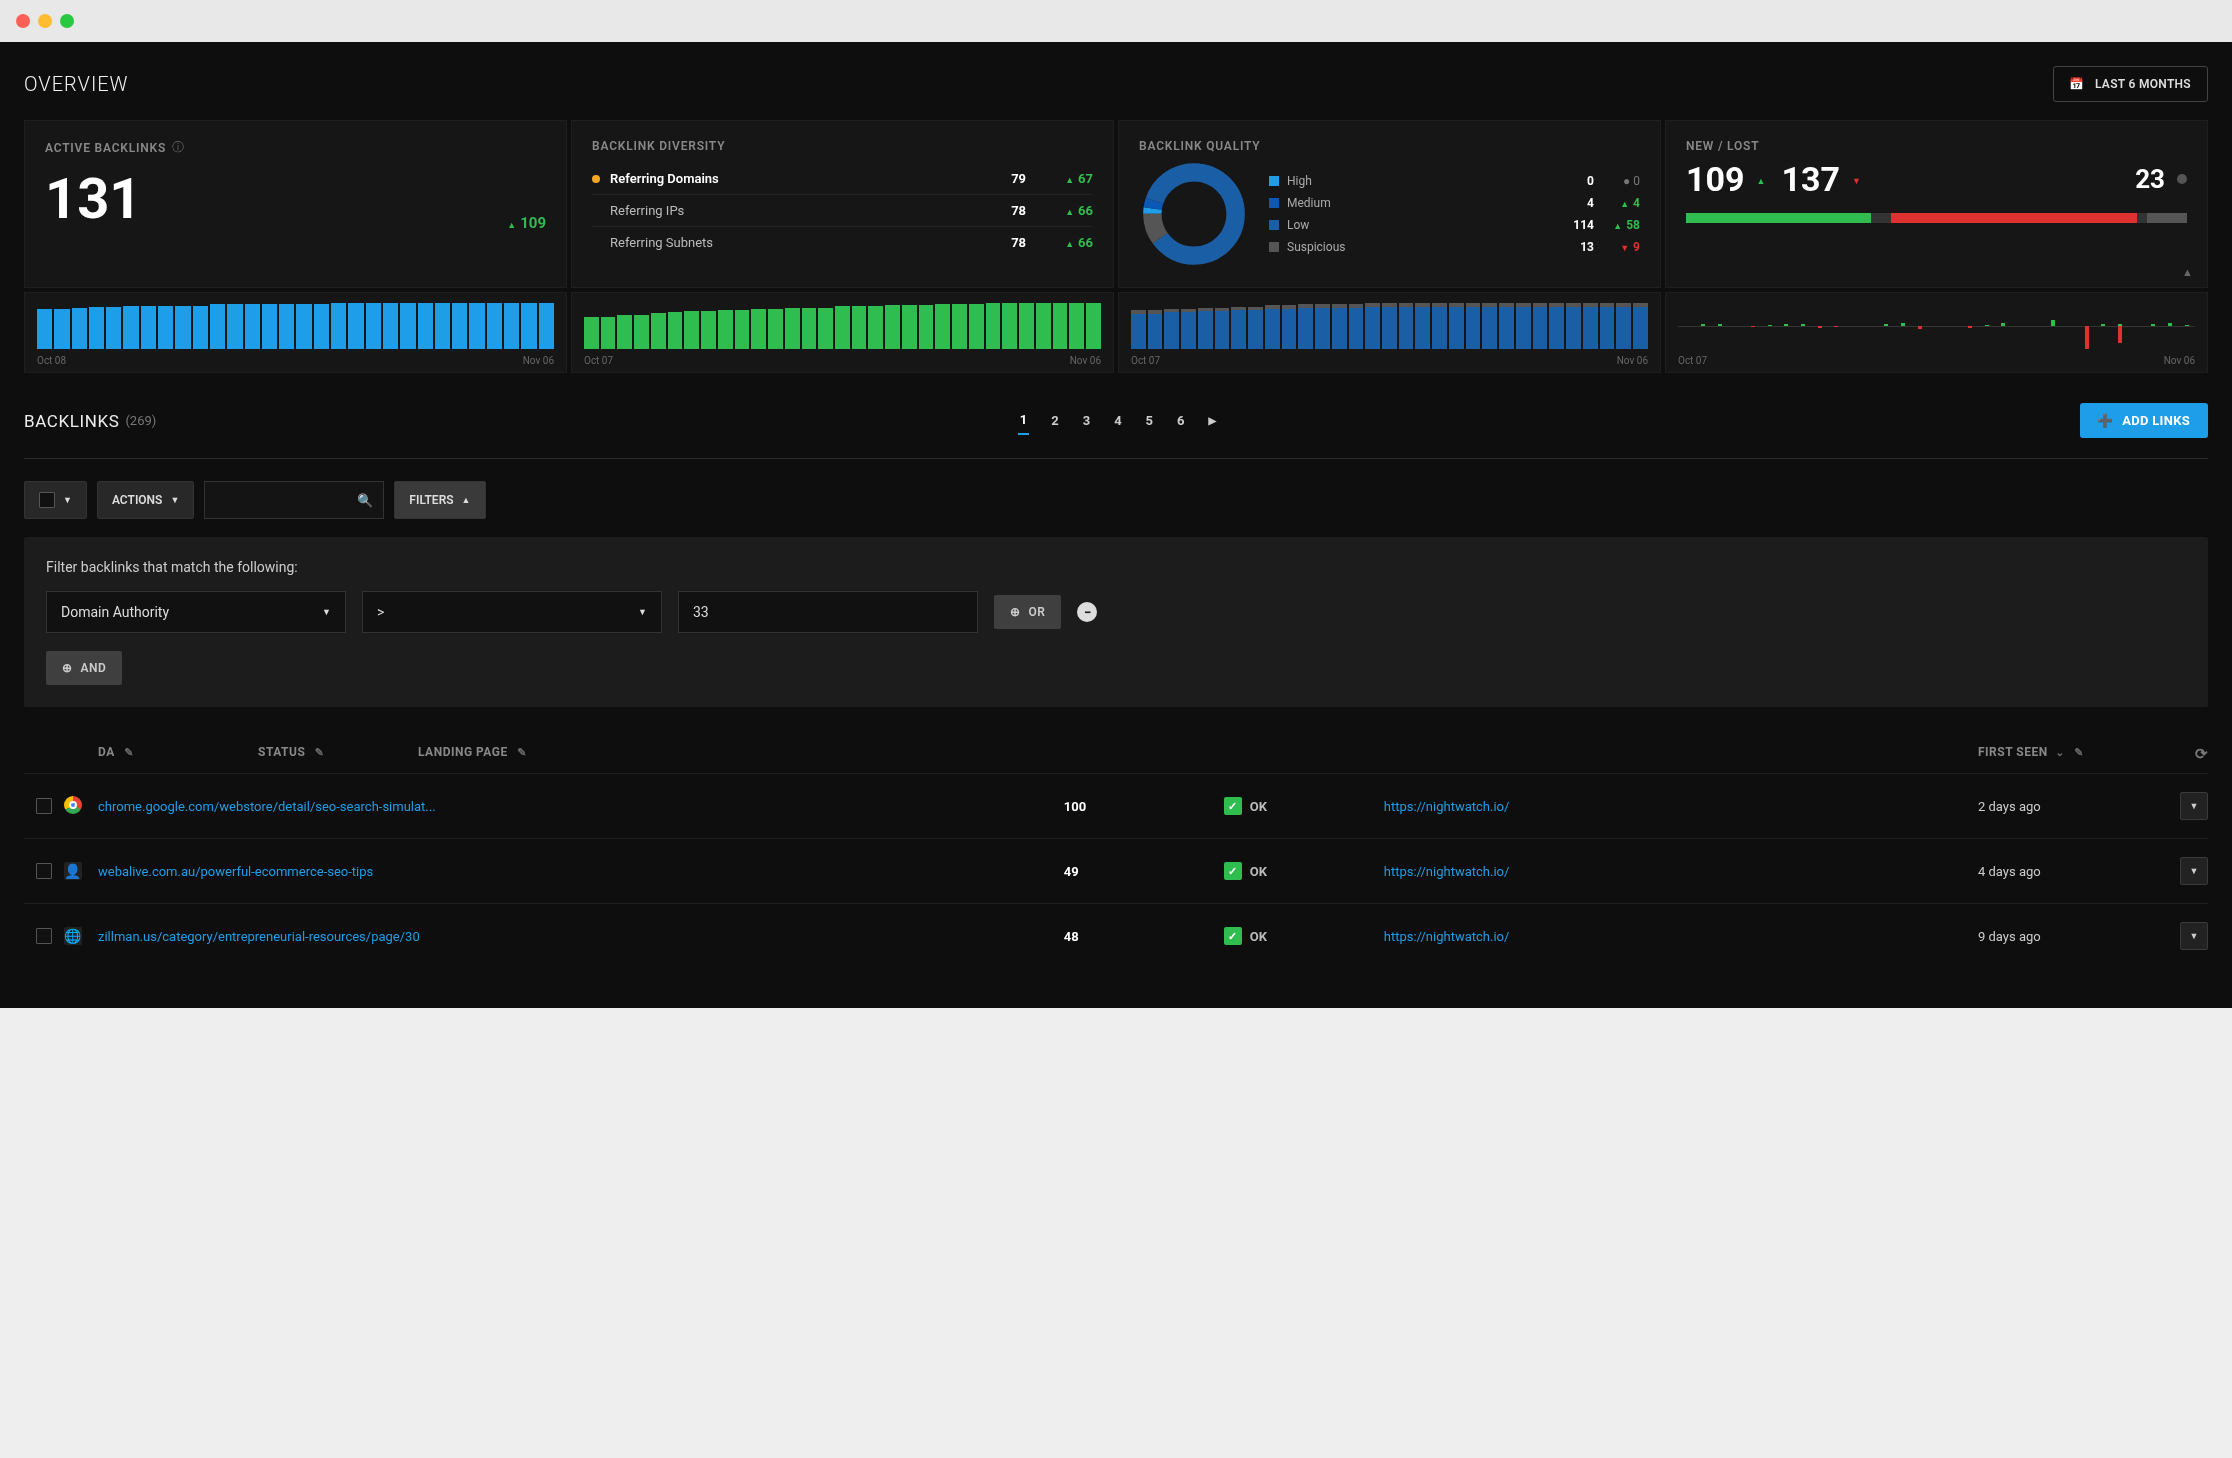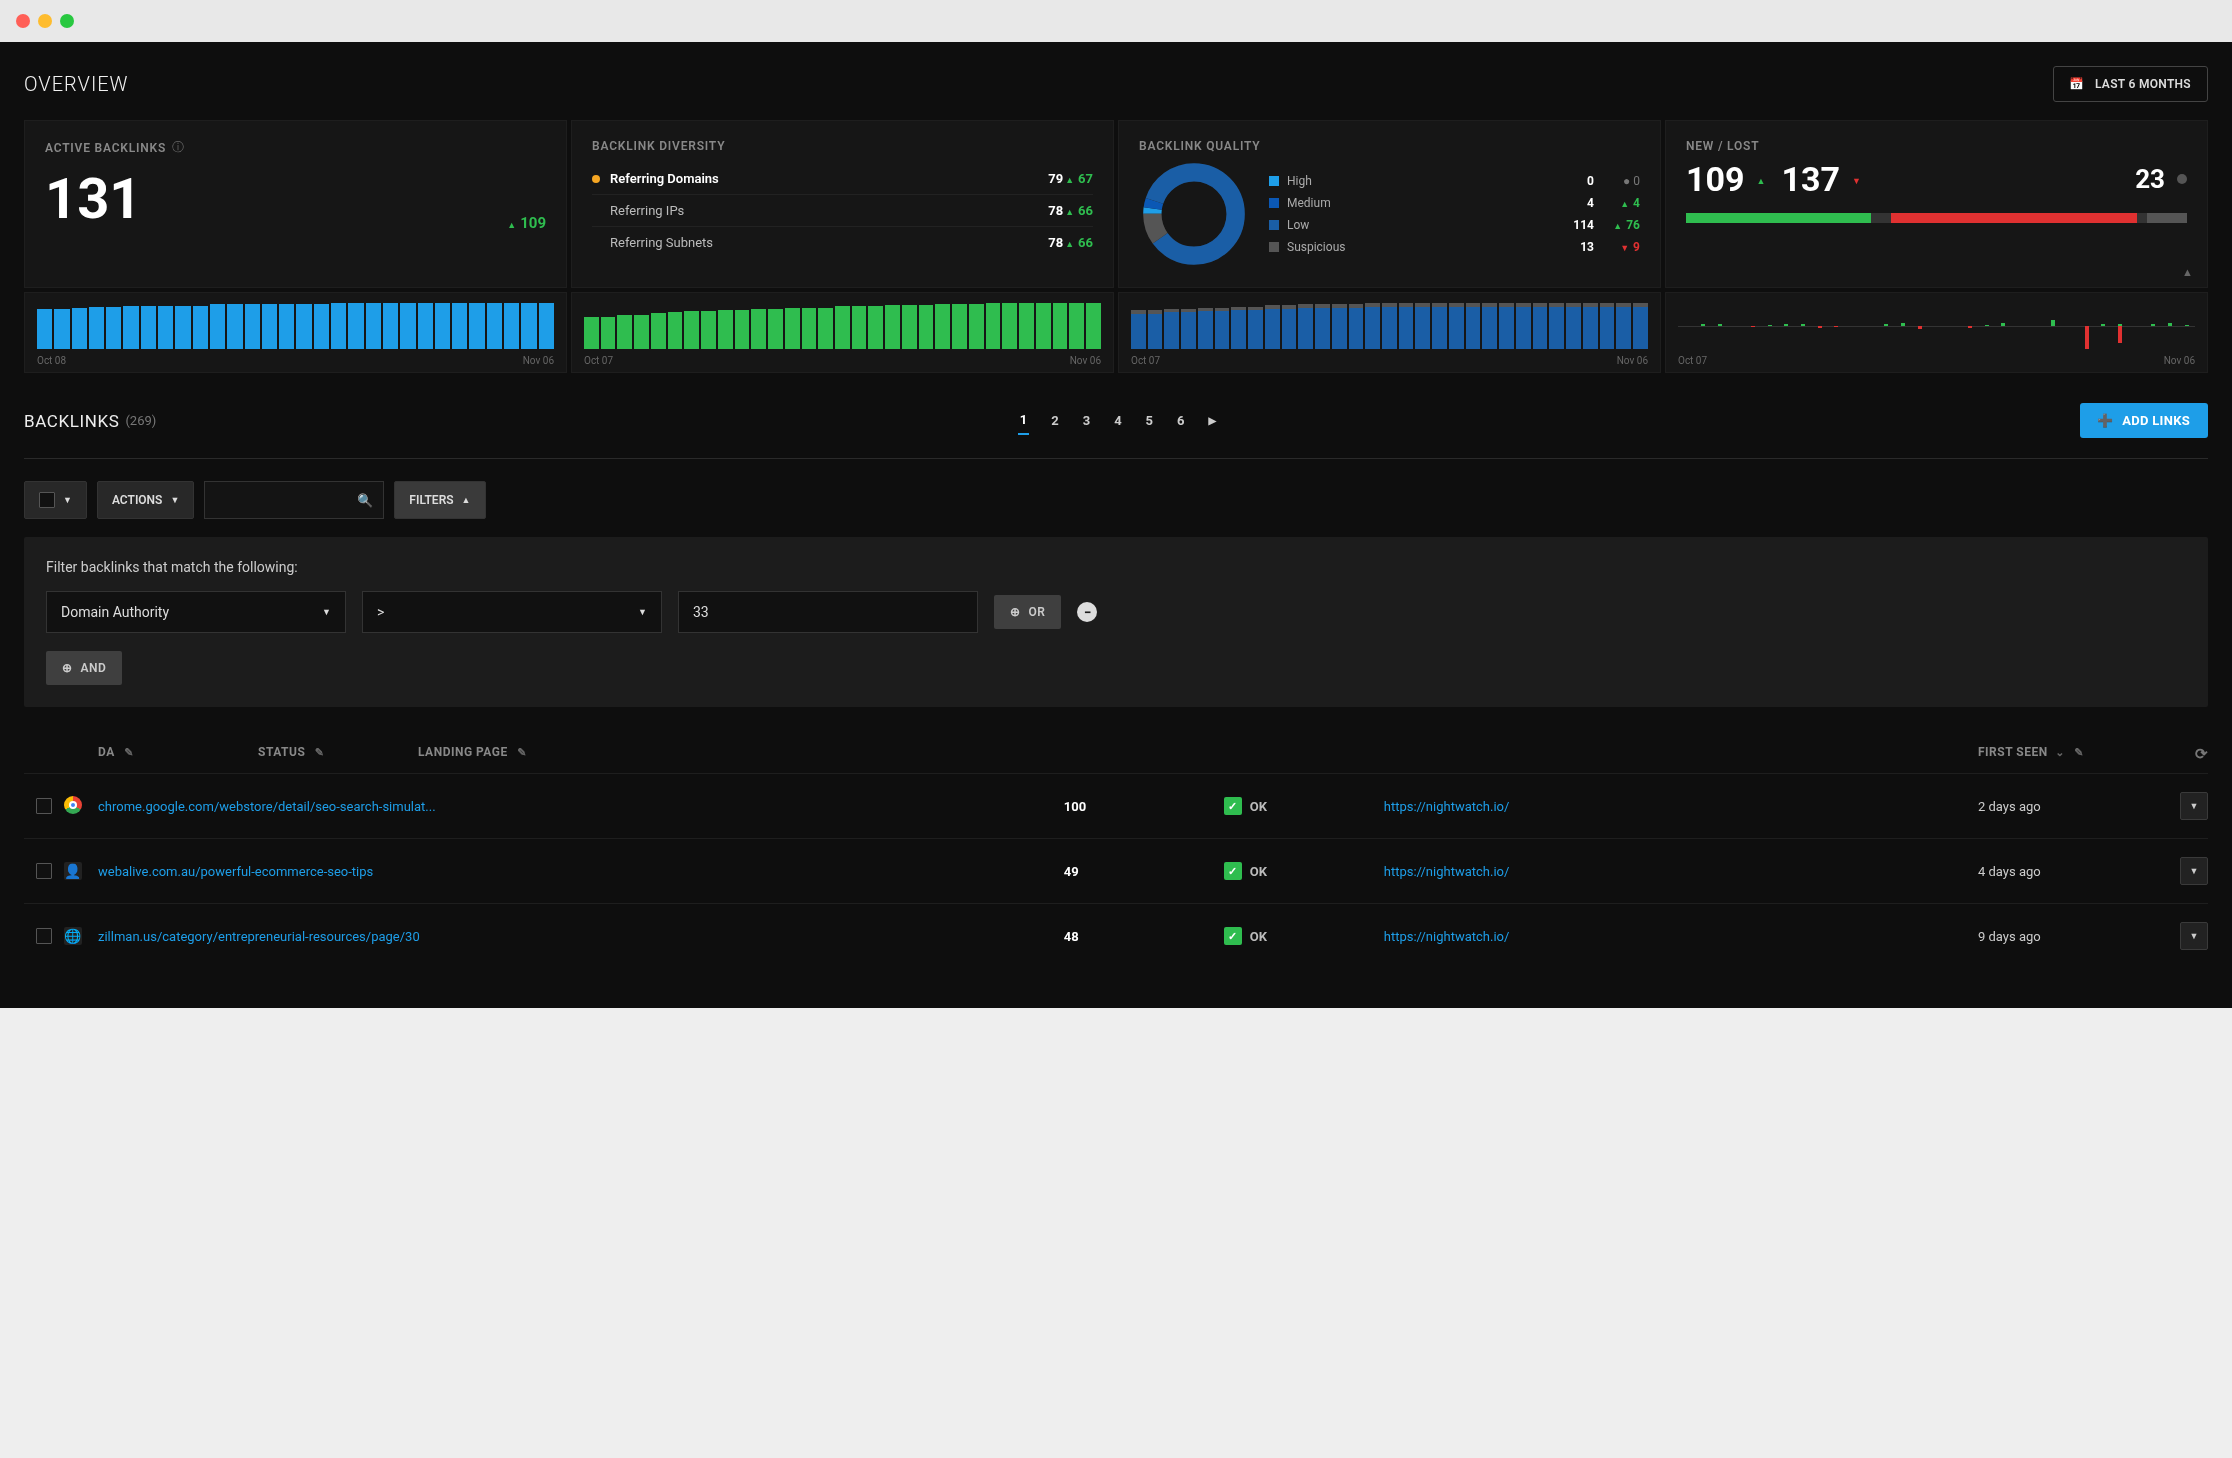--- a/index.html
+++ b/index.html
@@ -45,21 +45,21 @@
 
   .diversity-list { margin-top:10px; }
   .diversity-row {
     display:flex; align-items:center; padding:8px 0;
     border-bottom:1px solid #222;
   }
   .diversity-row:last-child{border-bottom:none;}
   .div-label { flex:1; color:#bbb; font-size:13px; }
   .div-label.active { color:#fff; font-weight:600; }
   .dot-bullet { width:8px;height:8px;border-radius:50%;margin-right:10px; display:inline-block; }
-  .div-val { width:40px; text-align:right; color:#fff; font-weight:700; margin-right:2px; }
+  .div-val { width:40px; color:#fff; font-weight:700; margin-right:14px; }
 
   .quality-wrap { display:flex; gap:20px; align-items:center; margin-top:6px; }
   .donut { width:110px; height:110px; }
   .quality-legend { flex:1; }
   .q-row { display:flex; align-items:center; padding:4px 0; font-size:12px; }
   .q-sw { width:10px; height:10px; margin-right:8px; }
   .q-label { flex:1; color:#aaa; }
   .q-val { width:30px; text-align:right; color:#fff; font-weight:700; }
   .q-delta { width:40px; text-align:right; margin-left:6px; }
 
@@ -239,21 +239,21 @@
               <div class="q-row">
                 <span class="q-sw" style="background:#0b58b5"></span>
                 <span class="q-label">Medium</span>
                 <span class="q-val">4</span>
                 <span class="q-delta delta-up mini-tri-up">4</span>
               </div>
               <div class="q-row">
                 <span class="q-sw" style="background:#1a5ea6"></span>
                 <span class="q-label">Low</span>
                 <span class="q-val">114</span>
-                <span class="q-delta delta-up mini-tri-up">76</span>
+                <span class="q-delta delta-up mini-tri-up">58</span>
               </div>
               <div class="q-row">
                 <span class="q-sw" style="background:#555"></span>
                 <span class="q-label">Suspicious</span>
                 <span class="q-val">13</span>
                 <span class="q-delta delta-down mini-tri-down" style="color:#e03131">9</span>
               </div>
             </div>
         </div>
       </div>

